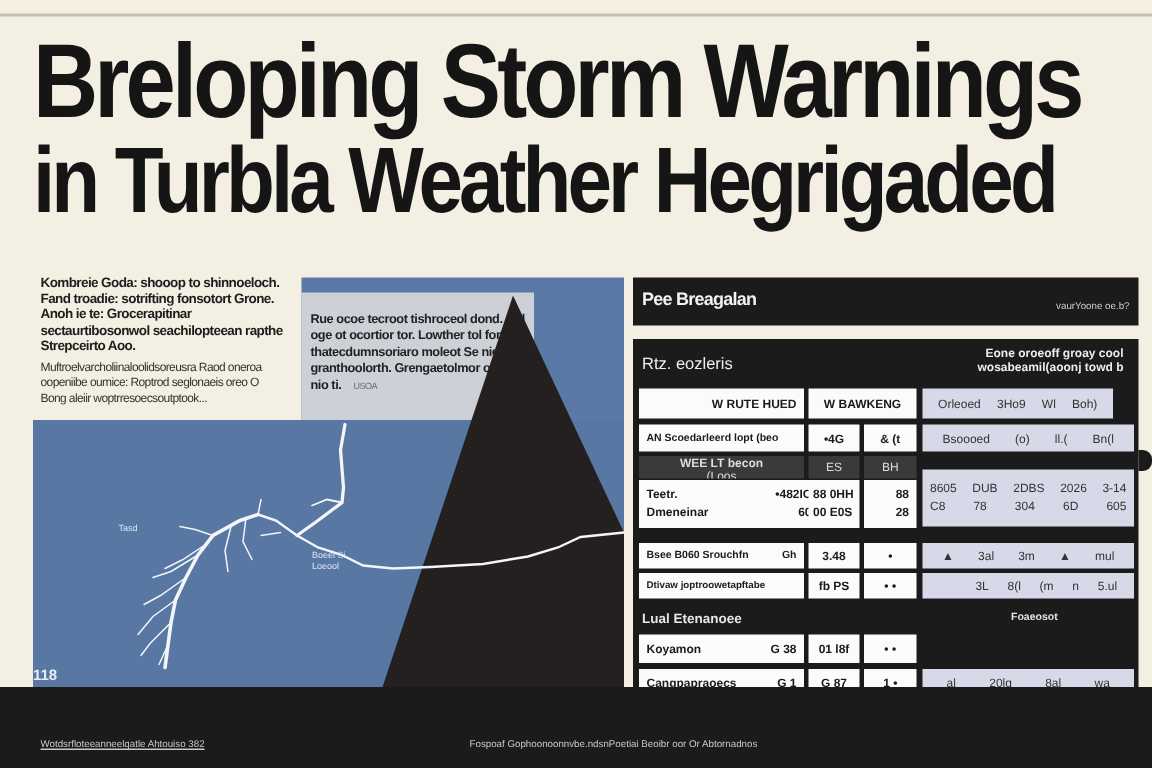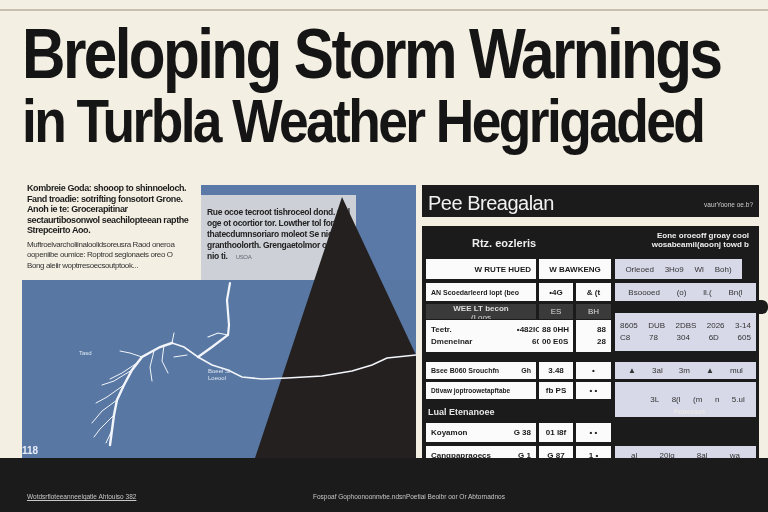--- a/index.html
+++ b/index.html
@@ -63,31 +63,31 @@
       position: absolute; font-size: 6px; color: #dfe7f3; line-height: 7px;
     }
 
     
     .data-header {
       position: absolute; left: 422px; top: 185px; width: 337px; height: 32px;
       background: #1c1b1b;
       color: #f1f1f1;
     }
     .data-header .title {
-      position: absolute; left: 6px; top: 7px; font-size: 20px; font-weight: normal; letter-spacing: -0.5px;
+      position: absolute; left: 6px; top: 7px; font-size: 12px; font-weight: bold; letter-spacing: -0.5px;
     }
     .data-header .meta {
       position: absolute; right: 6px; top: 16px; font-size: 6.5px; color: #ccc;
     }
     .data-panel {
       position: absolute; left: 422px; top: 226px; width: 337px; height: 232px;
       background: #1c1b1b;
     }
     .data-panel .sec-title {
-      position: absolute; left: 6px; top: 11px; color: #eee; font-size: 11px; font-weight: bold; margin-left: 44px;
+      position: absolute; left: 6px; top: 11px; color: #eee; font-size: 11px; font-weight: normal;
     }
     .data-panel .sec-note {
       position: absolute; right: 10px; top: 5px; color: #eee; font-size: 8px;
       line-height: 9px; text-align: right; font-weight: bold;
     }
     .cell {
       position: absolute; background: #fbfbfb; color: #1a1a1a;
       font-size: 8px; font-weight: bold; display: flex; align-items: center;
       padding: 0 5px; white-space: nowrap; overflow: hidden;
     }
@@ -250,21 +250,21 @@
     <span>▲</span>
     <span>3al</span>
     <span>3m</span>
     <span>▲</span>
     <span>mul</span>
   </div>
 
   <div class="cell" style="left:4px; top:156px; width:110px; height:17px; font-size:6.5px;">Dtivaw joptroowetapftabe</div>
   <div class="cell center" style="left:117px; top:156px; width:34px; height:17px;">fb PS</div>
   <div class="cell center" style="left:154px; top:156px; width:35px; height:17px;">• •</div>
-  <div class="cell lav" style="left:193px; top:156px; width:141px; height:35px;padding-left:29px;">
+  <div class="cell lav" style="left:193px; top:156px; width:141px; height:17px;padding-left:29px;">
     <span>3L</span>
     <span>8(l</span>
     <span>(m</span>
     <span>n</span>
     <span>5.ul</span>
   </div>
 
   <div class="sub-title">Lual Etenanoee</div>
   <div class="sub-title-right">Foaeosot</div>
 

